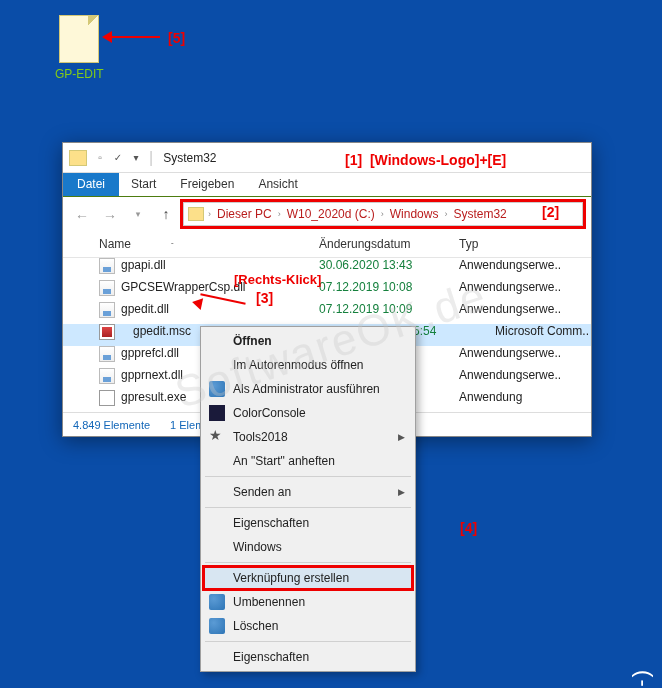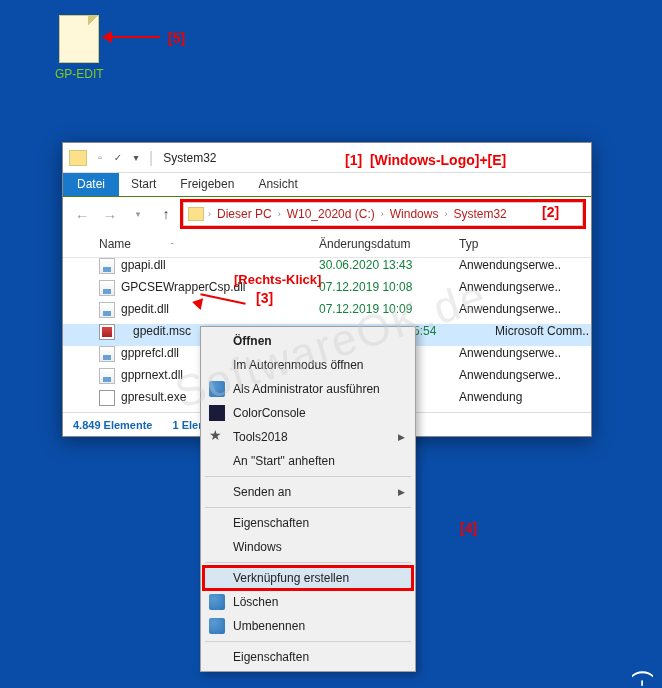--- a/index.html
+++ b/index.html
@@ -49,21 +49,21 @@
     .file-icon { width: 16px; height: 16px; margin-right: 6px; flex-shrink: 0; display: inline-block; }
     .file-icon.dll { background: linear-gradient(#fff, #eee); border: 1px solid #bbb; position: relative; }
     .file-icon.dll::after { content: ""; position: absolute; bottom: 1px; left: 3px; width: 8px; height: 5px; background: #6aa0d8; }
     .file-icon.msc { background: #fff; border: 1px solid #999; position: relative; }
     .file-icon.msc::after { content: ""; position: absolute; top: 2px; left: 2px; right: 2px; bottom: 2px; background: linear-gradient(#d44, #a22); }
     .file-icon.exe { background: #fff; border: 1px solid #999; }
     .fname { width: 198px; color: #222; }
     .fdate { width: 140px; color: #15803d; }
     .ftype { color: #222; }
     
-    .statusbar { height: 24px; border-top: 1px solid #ddd; display: flex; align-items: center; padding: 0 10px; font-size: 11px; color: #1266b8; gap: 20px; font-weight: bold; }
+    .statusbar { height: 24px; border-top: 1px solid #ddd; display: flex; align-items: center; padding: 0 10px; font-size: 11px; color: #1266b8; gap: 20px; }
     
     
     .ctx-menu { position: absolute; top: 326px; left: 200px; width: 216px; background: #f0f0f0; border: 1px solid #a0a0a0; box-shadow: 3px 3px 8px rgba(0,0,0,0.3); padding: 2px; font-size: 12px; z-index: 10; }
     .ctx-item { height: 24px; display: flex; align-items: center; padding: 0 8px 0 30px; position: relative; color: #222; }
     .ctx-item.bold { font-weight: bold; }
     .ctx-item.highlight { outline: 3px solid #e00; outline-offset: -2px; background: #d8e6f2; }
     .ctx-item .mi-icon { position: absolute; left: 6px; width: 16px; height: 16px; }
     .ctx-item .arrow { margin-left: auto; font-size: 9px; color: #555; }
     .ctx-sep { height: 1px; background: #d0d0d0; margin: 3px 2px; }
     .shield-icon { background: radial-gradient(circle at 30% 30%, #5b9bd5, #2e75b6); border-radius: 2px; }
@@ -227,25 +227,25 @@
     </div>
   <div class="ctx-item">
       <span>Windows</span>
     </div>
   <div class="ctx-sep"></div>
   <div class="ctx-item highlight">
       <span>Verknüpfung erstellen</span>
     </div>
   <div class="ctx-item">
       <span class="mi-icon shield-icon"></span>
+      <span>Umbenennen</span>
+    </div>
+  <div class="ctx-item">
+      <span class="mi-icon shield-icon"></span>
       <span>Löschen</span>
-    </div>
-  <div class="ctx-item">
-      <span class="mi-icon shield-icon"></span>
-      <span>Umbenennen</span>
     </div>
   <div class="ctx-sep"></div>
   <div class="ctx-item">
       <span>Eigenschaften</span>
     </div>
 </div>
 
 <div class="watermark-diag">SoftwareOK.de</div>
 <div class="watermark-vert">www.SoftwareOK.de :-)</div>
 

